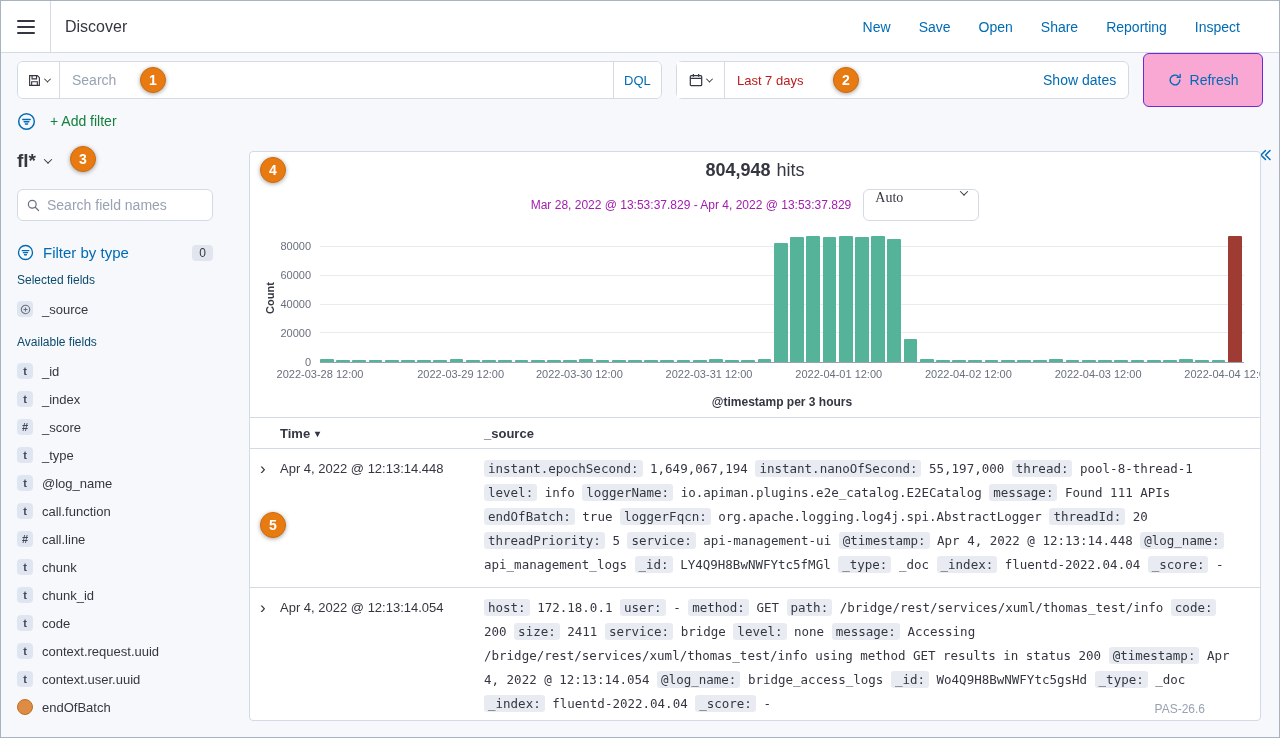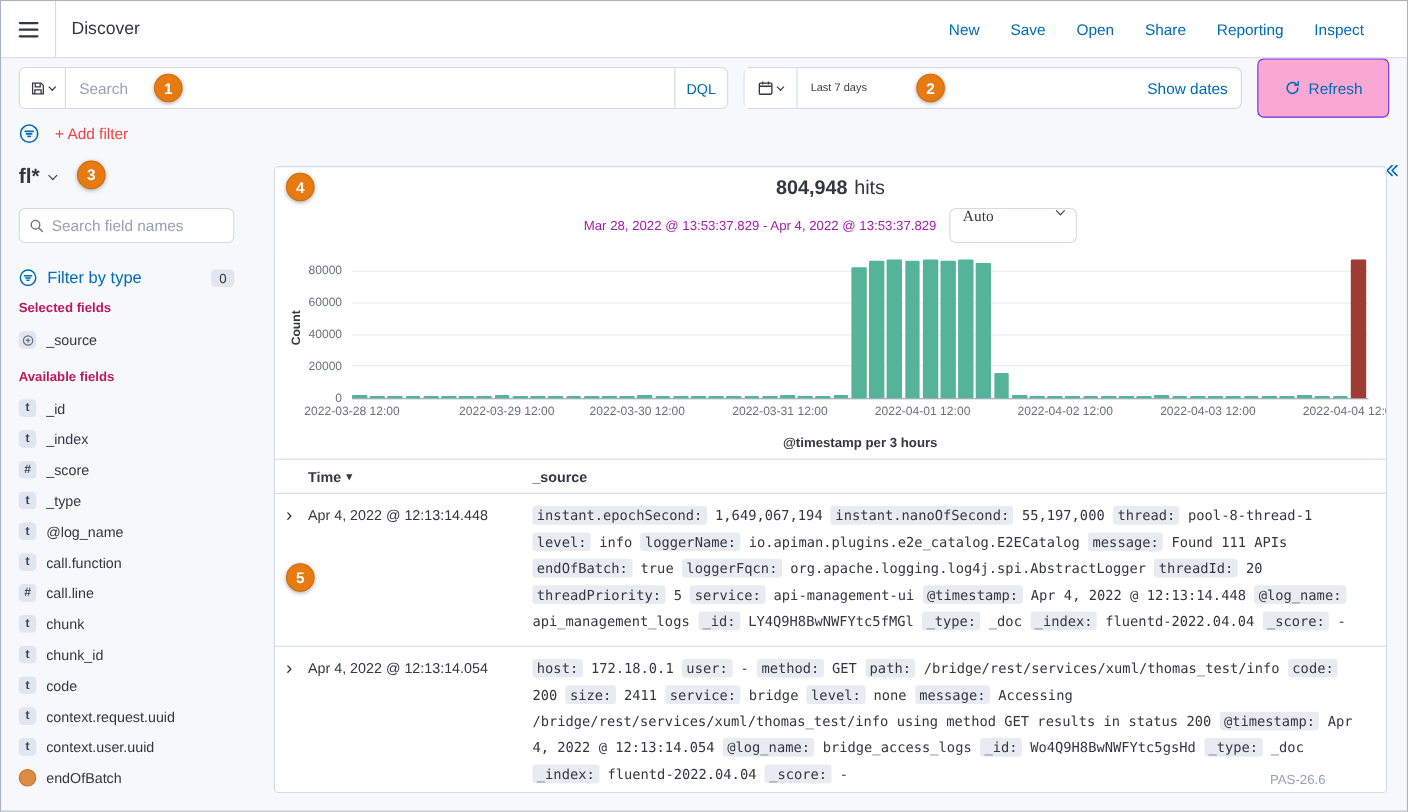--- a/index.html
+++ b/index.html
@@ -18,40 +18,40 @@
 
   
   .querybar{position:absolute;top:52px;left:0;right:0;height:54px;display:flex;align-items:center;padding:0 16px;gap:14px}
   .search-group{width:646px;display:flex;height:38px;background:#fff;border:1px solid #d3dae6;border-radius:6px;overflow:hidden}
   .save-query{width:42px;border:none;border-right:1px solid #d3dae6;background:#fff;display:flex;align-items:center;justify-content:center;gap:4px;cursor:pointer;color:#343741}
   .search-input{flex:1;border:none;outline:none;padding:0 12px;font-size:14px;color:#343741;font-family:inherit;background:#fff}
   .search-input::placeholder{color:#98a2b3}
   .dql{width:48px;border:none;border-left:1px solid #d3dae6;background:#fff;color:#006bb4;font-size:13px;cursor:pointer;font-family:inherit}
   .date-group{width:454px;display:flex;align-items:center;height:38px;background:#fff;border:1px solid #d3dae6;border-radius:6px}
   .cal-btn{width:48px;height:100%;border:none;border-right:1px solid #d3dae6;background:#fff;display:flex;align-items:center;justify-content:center;gap:4px;cursor:pointer;color:#343741}
-  .date-value{padding:0 12px;font-size:10px;color:#404040;cursor:pointer;white-space:nowrap}
+  .date-value{padding:0 12px;font-size:13px;color:#b91c1c;cursor:pointer;white-space:nowrap}
   .show-dates{margin-left:auto;padding-right:12px;color:#006bb4;font-size:14px;cursor:pointer;text-decoration:none;white-space:nowrap}
   .refresh-btn{width:120px;height:54px;border:1px solid #6d28d9;border-radius:6px;background:#f9a8d4;color:#006bb4;font-size:14px;display:flex;align-items:center;justify-content:center;gap:8px;cursor:pointer;font-family:inherit}
 
   
   .filterbar{position:absolute;top:106px;left:0;height:28px;display:flex;align-items:center;padding-left:16px;gap:14px}
-  .add-filter{color:#ef4444;font-size:14px;cursor:pointer;text-decoration:none}
+  .add-filter{color:#15803d;font-size:14px;cursor:pointer;text-decoration:none}
 
   
   .sidebar{position:absolute;top:134px;left:0;width:248px;bottom:0;padding:10px 36px 0 16px;overflow:hidden}
   .index-row{display:flex;align-items:center;height:32px;margin-bottom:12px}
   .index-name{font-size:19px;font-weight:600;color:#343741;display:flex;align-items:center;gap:9px;cursor:pointer}
   .collapse{position:absolute;top:146px;right:6px;cursor:pointer;line-height:0}
   .field-search{display:flex;align-items:center;height:32px;border:1px solid #d3dae6;border-radius:6px;background:#fff;padding:0 9px;gap:7px;margin-bottom:14px}
   .field-search input{border:none;outline:none;flex:1;width:100%;font-size:14px;color:#343741;font-family:inherit;background:transparent}
   .field-search input::placeholder{color:#98a2b3}
   .ftype-row{display:flex;align-items:flex-end;gap:9px;height:26px;margin-bottom:8px}
   .ftype-row a{color:#006bb4;font-size:15px;cursor:pointer;text-decoration:none}
   .count-badge{margin-left:auto;background:#e0e5ee;border-radius:4px;padding:1px 7px;font-size:12px;color:#343741}
-  .fheading{font-size:12px;font-weight:700;color:#be185d;margin:12px 0 8px}
+  .fheading{font-size:12px;font-weight:400;color:#0c4a6e;margin:12px 0 8px}
   .field-row{display:flex;align-items:center;gap:9px;height:28px;cursor:pointer}
   .fbadge{flex:0 0 16px;width:16px;height:16px;border-radius:4px;background:#e0e6f1;color:#41495a;
           font-size:11px;font-weight:700;display:flex;align-items:center;justify-content:center;line-height:1}
   .fb-b{border-radius:50%;background:#dd8b45;border:1px solid #c2701f}
   .fname{font-size:13px;color:#343741;white-space:nowrap}
 
   
   .panel{position:absolute;left:248px;top:150px;right:18px;bottom:16px;background:#fff;border:1px solid #d3dae6;border-radius:4px;overflow:hidden}
   .hits-row{display:flex;justify-content:center;align-items:baseline;gap:6px;padding-top:8px;font-size:18px}
   .hits-num{font-weight:700}

